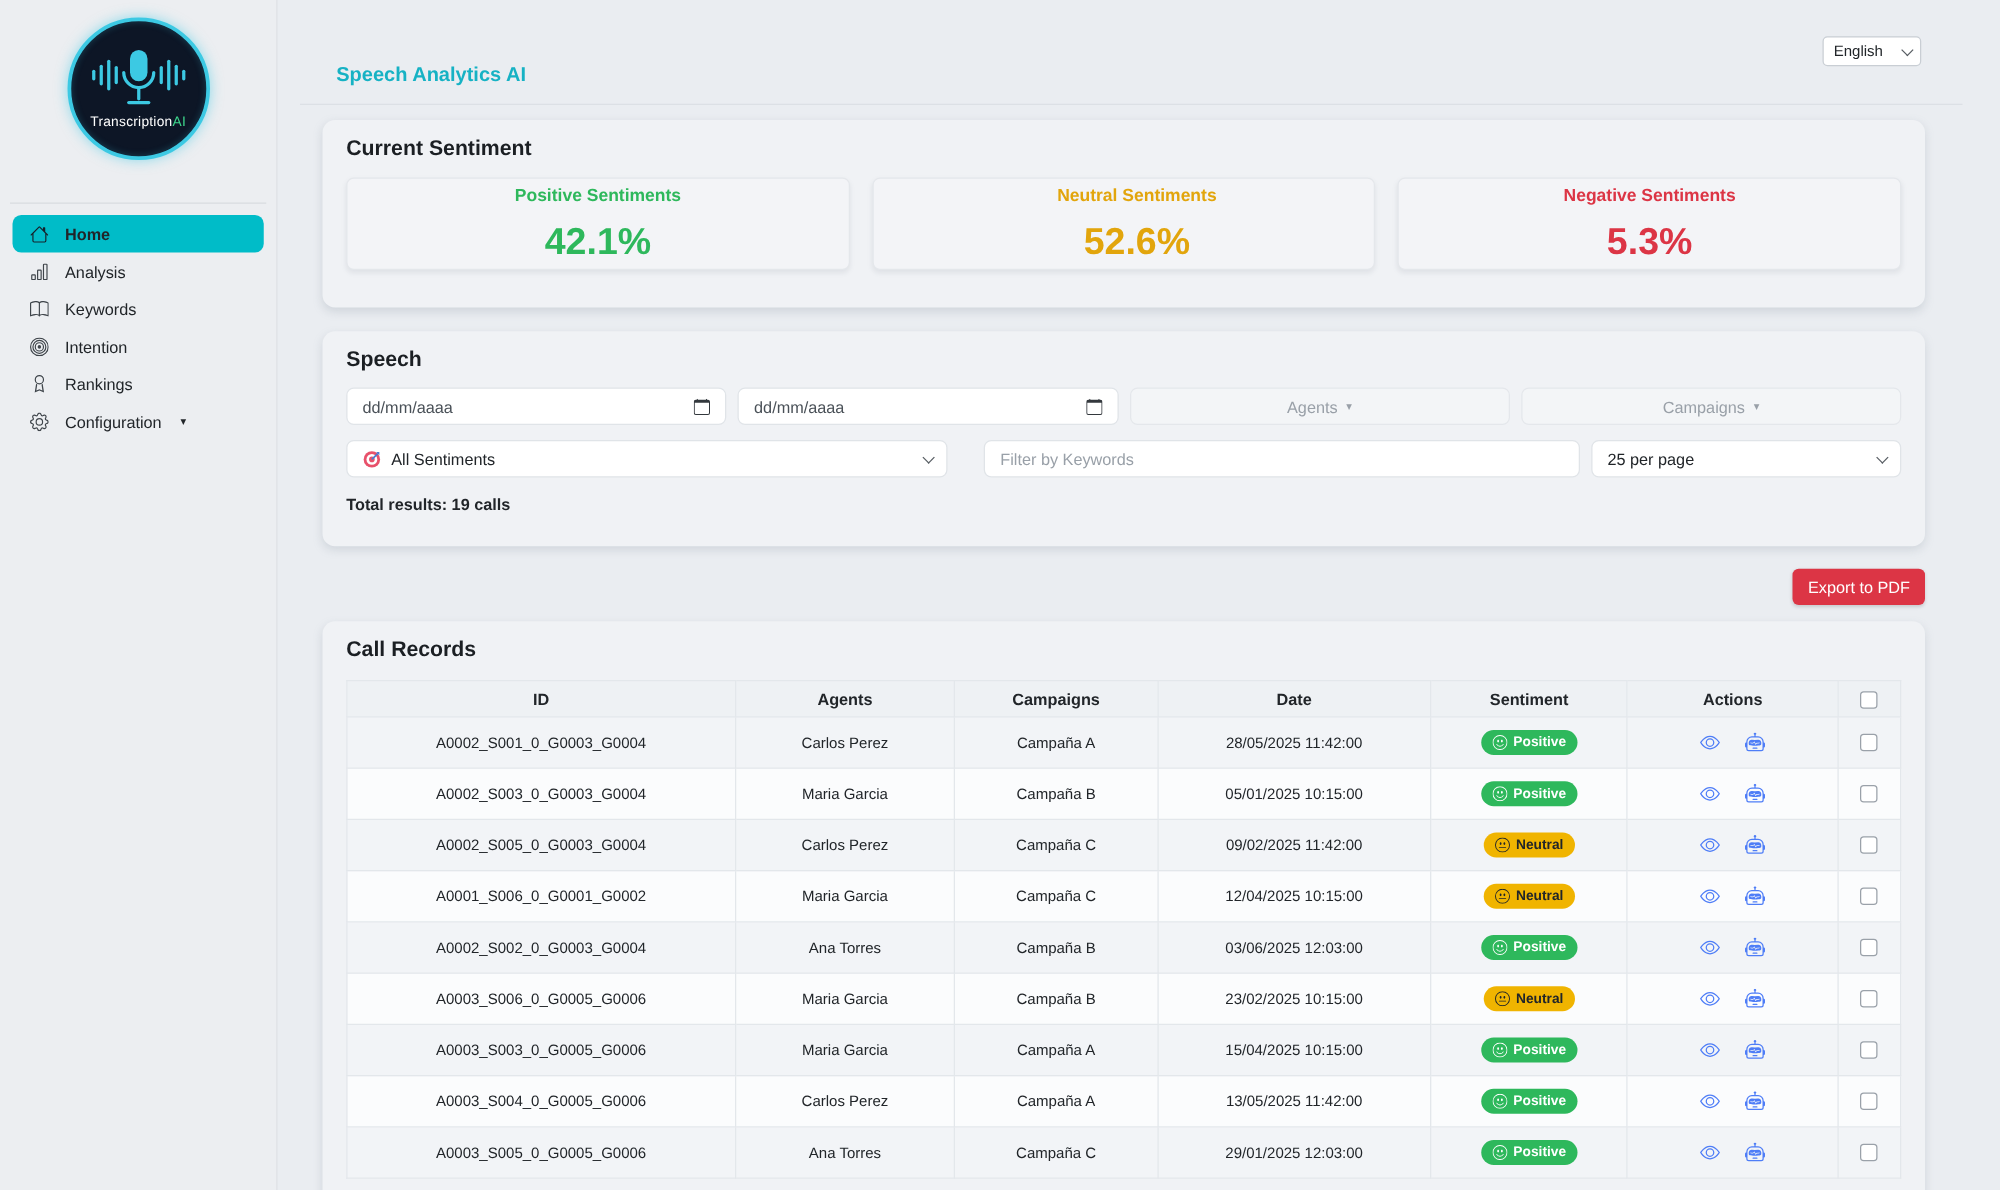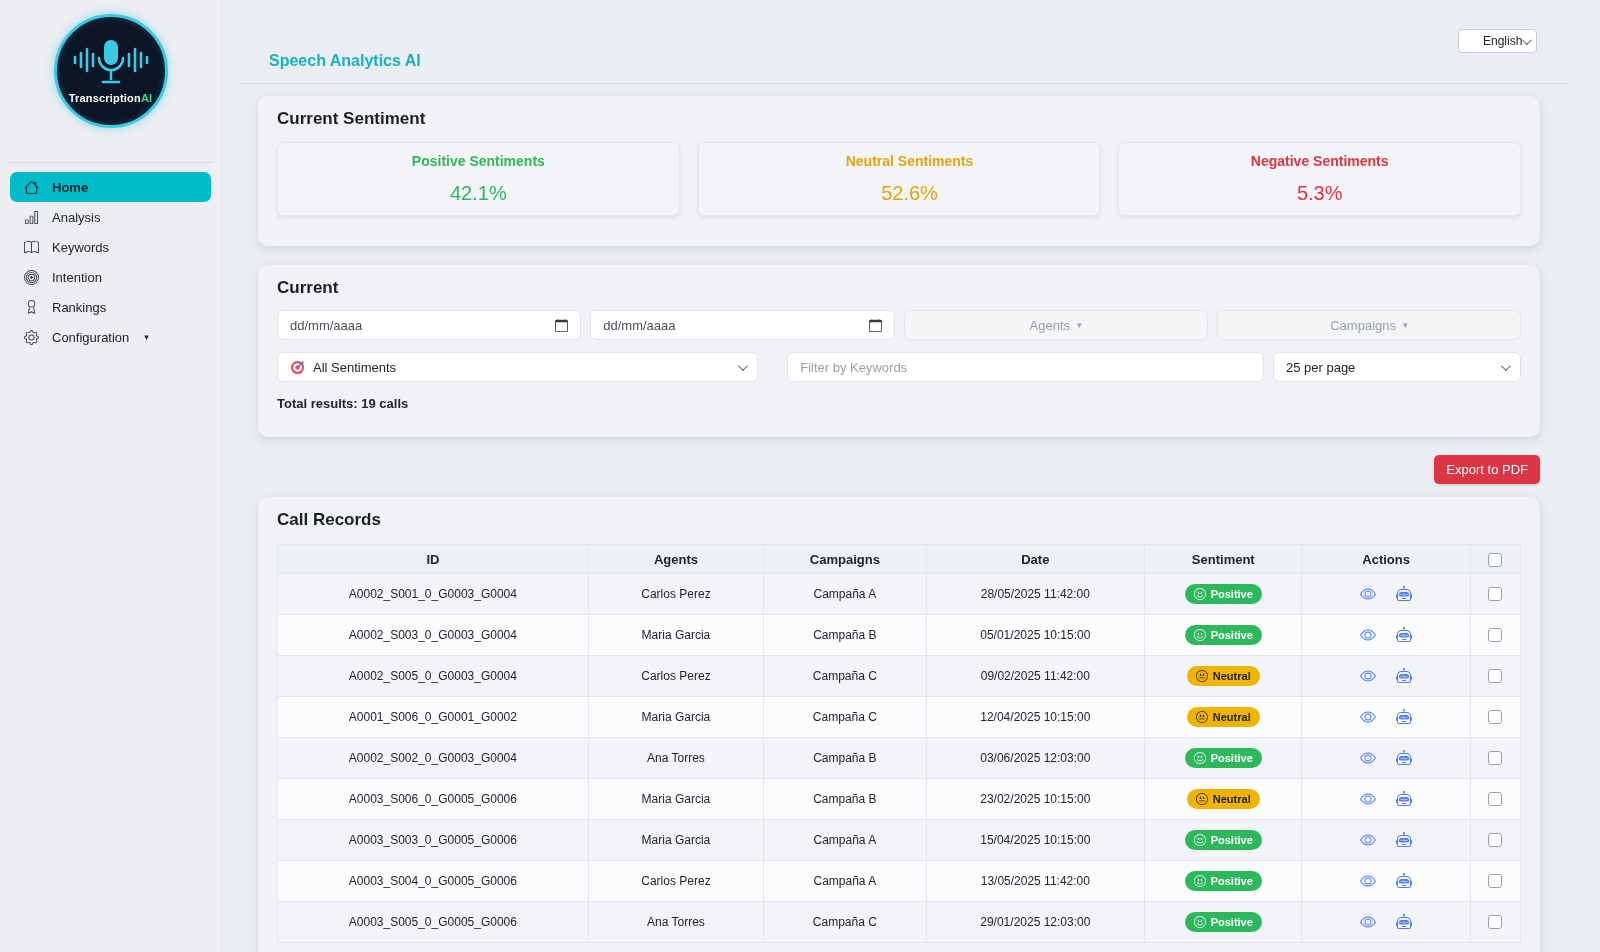--- a/index.html
+++ b/index.html
@@ -5,53 +5,53 @@
   * { box-sizing: border-box; margin: 0; padding: 0; }
   html,body { width:1600px; height:952px; overflow:hidden; }
   body { background:#eaedf1; font-family:"Liberation Sans", sans-serif; color:#212529; position:relative; }
 
   
   .sidebar { position:absolute; left:0; top:0; width:222px; height:952px; background:#eceef1; border-right:1px solid #dee1e5; }
   .logo-wrap { display:flex; justify-content:center; padding-top:14px; }
   .logo-circle { width:114px; height:114px; border-radius:50%; background:#0d1626; border:3px solid #3cc9e3;
                  box-shadow:0 0 10px rgba(60,201,227,.55), inset 0 0 6px rgba(60,201,227,.25);
                  display:flex; flex-direction:column; align-items:center; justify-content:center; gap:4px; }
-  .logo-text { font-size:11px; font-weight:700; color:#ffffff; letter-spacing:.2px; }
+  .logo-text { font-size:11px; font-weight:400; color:#ffffff; letter-spacing:.2px; }
   .logo-text .accent { color:#3dd68c; }
   .sidebar-divider { margin:34px 8px 9px 8px; border-top:1px solid #d8dcdf; }
   .nav { padding:0 10px; }
   .nav-item { height:30px; display:flex; align-items:center; gap:13px; padding:0 14px; border-radius:7px;
               font-size:13px; color:#212529; cursor:pointer; }
   .nav-item svg { width:15px; height:15px; flex:0 0 15px; color:#3f454b; }
   .nav-item.active { background:#00bcc8; font-weight:700; }
   .nav-item.active svg { color:#16222c; }
   .nav-caret { font-size:9px; color:#212529; margin-left:2px; }
 
   
   .main { position:absolute; left:222px; top:0; width:1378px; height:952px; }
   .lang-select { position:absolute; top:29px; right:63px; width:79px; height:24px; background:#fff;
                  border:1px solid #c9ced4; border-radius:4px; display:flex; align-items:center;
-                 justify-content:space-between; padding:0 24px; font-size:12px; color:#212529; cursor:pointer; }
+                 justify-content:space-between; padding:0 8px; font-size:12px; color:#212529; cursor:pointer; }
   .chev { width:7px; height:7px; border-right:1.6px solid #555b61; border-bottom:1.6px solid #555b61;
           transform:rotate(45deg) translateY(-2px); flex:0 0 auto; }
   .page-title { position:absolute; top:52px; left:47px; font-size:16px; font-weight:700; color:#16b2c4; }
   .header-divider { position:absolute; top:83px; left:18px; width:1330px; border-top:1px solid #dce0e5; }
 
   .card { position:absolute; left:36px; width:1282px; background:#f0f2f5; border-radius:10px;
           box-shadow:0 3px 8px rgba(120,130,145,.22); padding:13px 19px; }
   .card-title { font-size:17px; font-weight:700; color:#1b1f23; }
 
   
   .card-sentiment { top:96px; height:150px; }
   .sent-row { display:flex; gap:18px; margin-top:13px; }
   .sent-box { flex:1; height:74px; background:#f3f4f7; border:1px solid #e4e7eb; border-radius:6px;
               box-shadow:0 2px 4px rgba(120,130,145,.14); display:flex; flex-direction:column;
               align-items:center; justify-content:center; gap:13px; }
   .sent-label { font-size:14px; font-weight:700; }
-  .sent-value { font-size:20px; font-weight:400; }
+  .sent-value { font-size:30px; font-weight:700; }
   .sent-pos .sent-label, .sent-pos .sent-value { color:#2eb85c; }
   .sent-neu .sent-label, .sent-neu .sent-value { color:#e2a50c;margin-left:21px; }
   .sent-neg .sent-label, .sent-neg .sent-value { color:#dc3545; }
 
   
   .card-filter { top:265px; height:172px; }
   .filter-row { display:flex; gap:9px; margin-top:12px; }
   .ctl { height:30px; border-radius:6px; font-size:13px; display:flex; align-items:center; padding:0 12px; }
   .ctl-white { background:#fff; border:1px solid #e0e4e8; color:#495057; }
   .ctl-light { background:#f3f5f7; border:1px solid #e4e7eb; color:#99a0a8; justify-content:center; gap:5px; }
@@ -195,21 +195,21 @@
         <div class="sent-value">52.6%</div>
       </div>
       <div class="sent-box sent-neg">
         <div class="sent-label">Negative Sentiments</div>
         <div class="sent-value">5.3%</div>
       </div>
     </div>
   </section>
 
   <section class="card card-filter">
-    <div class="card-title">Current</div>
+    <div class="card-title">Speech</div>
 
     <div class="filter-row">
       <div class="ctl ctl-white ctl-date">
         <span>dd/mm/aaaa</span>
         <svg viewBox="0 0 16 16" fill="currentColor">
             <path d="M3.5 0a.5.5 0 0 1 .5.5V1h8V.5a.5.5 0 0 1 1 0V1h1a2 2 0 0 1 2 2v11a2 2 0 0 1-2 2H2a2 2 0 0 1-2-2V3a2 2 0 0 1 2-2h1V.5a.5.5 0 0 1 .5-.5zM1 4v10a1 1 0 0 0 1 1h12a1 1 0 0 0 1-1V4H1z"></path>
           </svg>
       </div>
       <div class="ctl ctl-white ctl-date">
         <span>dd/mm/aaaa</span>

